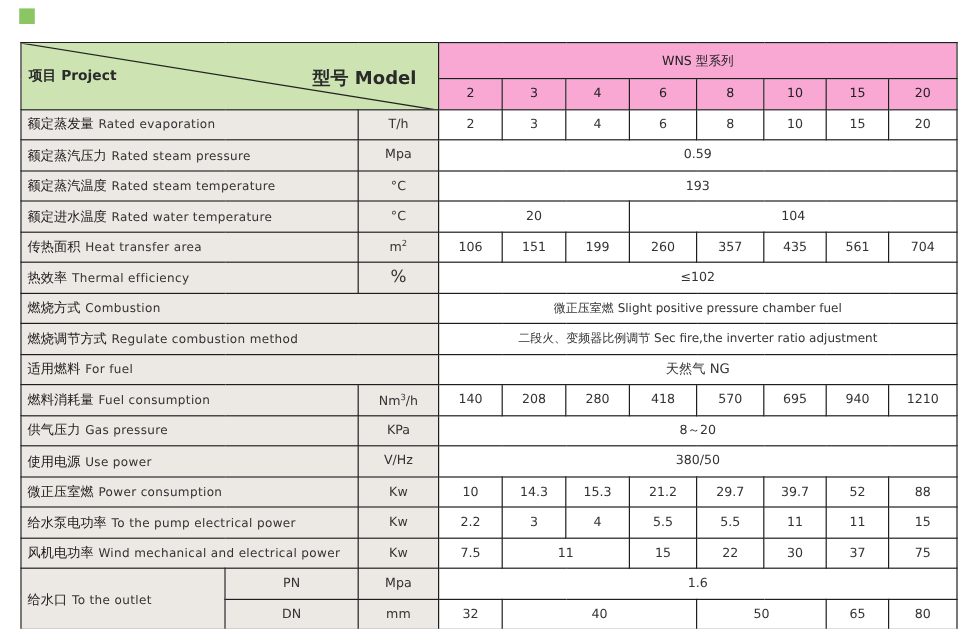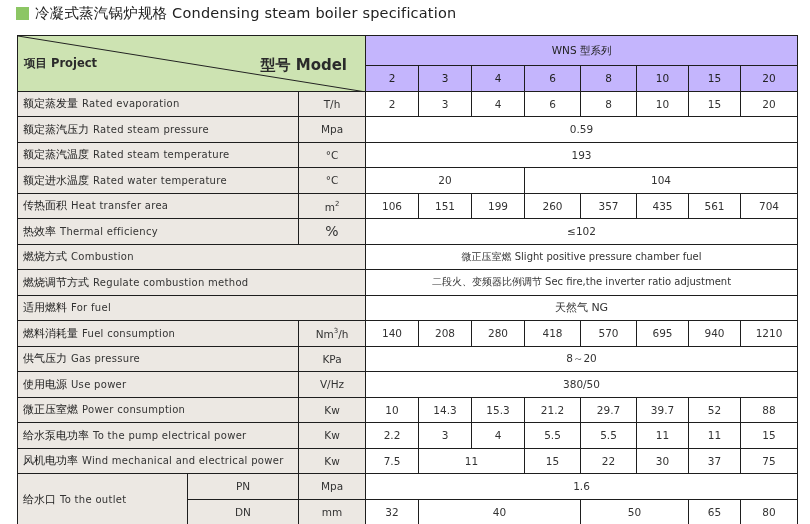--- a/index.html
+++ b/index.html
@@ -9,34 +9,33 @@
   .title .sq { width: 13px; height: 13px; background: #8cc664; margin-right: 6px; }
   .title .txt { font-size: 14.5px; color: #222; letter-spacing: 0.2px; }
   table.spec { position: absolute; left: 17px; top: 35px; border-collapse: collapse;
                table-layout: fixed; width: 780px; }
   table.spec td { border: 1px solid #1e1e1e; padding: 0; height: 24.5px; font-size: 10.5px;
                   text-align: center; vertical-align: middle; white-space: nowrap; overflow: hidden; }
   td.lbl { background: #ece8e3; text-align: left !important; padding-left: 5px !important; }
   td.lbl .cn { font-size: 11px; color: #1a1a1a; }
   td.lbl .en { font-size: 10px; color: #333; letter-spacing: 0.3px; margin-left: 4px; }
   td.unit { background: #ece8e3; font-size: 10.5px; color: #333; margin-left: 48px; }
-  td.hdr { background: #c4b5fd; font-size: 11.5px; color: #222; }
+  td.hdr { background: #f9a8d4; font-size: 11.5px; color: #222; }
   td.val { background: #ffffff; color: #333; }
   td.corner { background: #cde3b2; position: relative; font-weight: bold; }
   td.corner svg { position: absolute; left: 0; top: 0; }
   td.corner .proj { position: absolute; left: 6px; top: 20px; font-size: 11.5px; }
   td.corner .model { position: absolute; right: 18px; top: 20px; font-size: 15px; }
   sup { font-size: 7px; }
 </style>
 </head>
 <body>
 
 <div class="title">
   <span class="sq"></span>
-  <span class="txt">冷凝式蒸汽锅炉规格 Condensing steam boiler specification</span>
 </div>
 
 <table class="spec">
   <colgroup>
     <col style="width:170px">
       <col style="width:111px">
       <col style="width:67px">
     <col style="width:53px">
       <col style="width:53px">
       <col style="width:53px">

